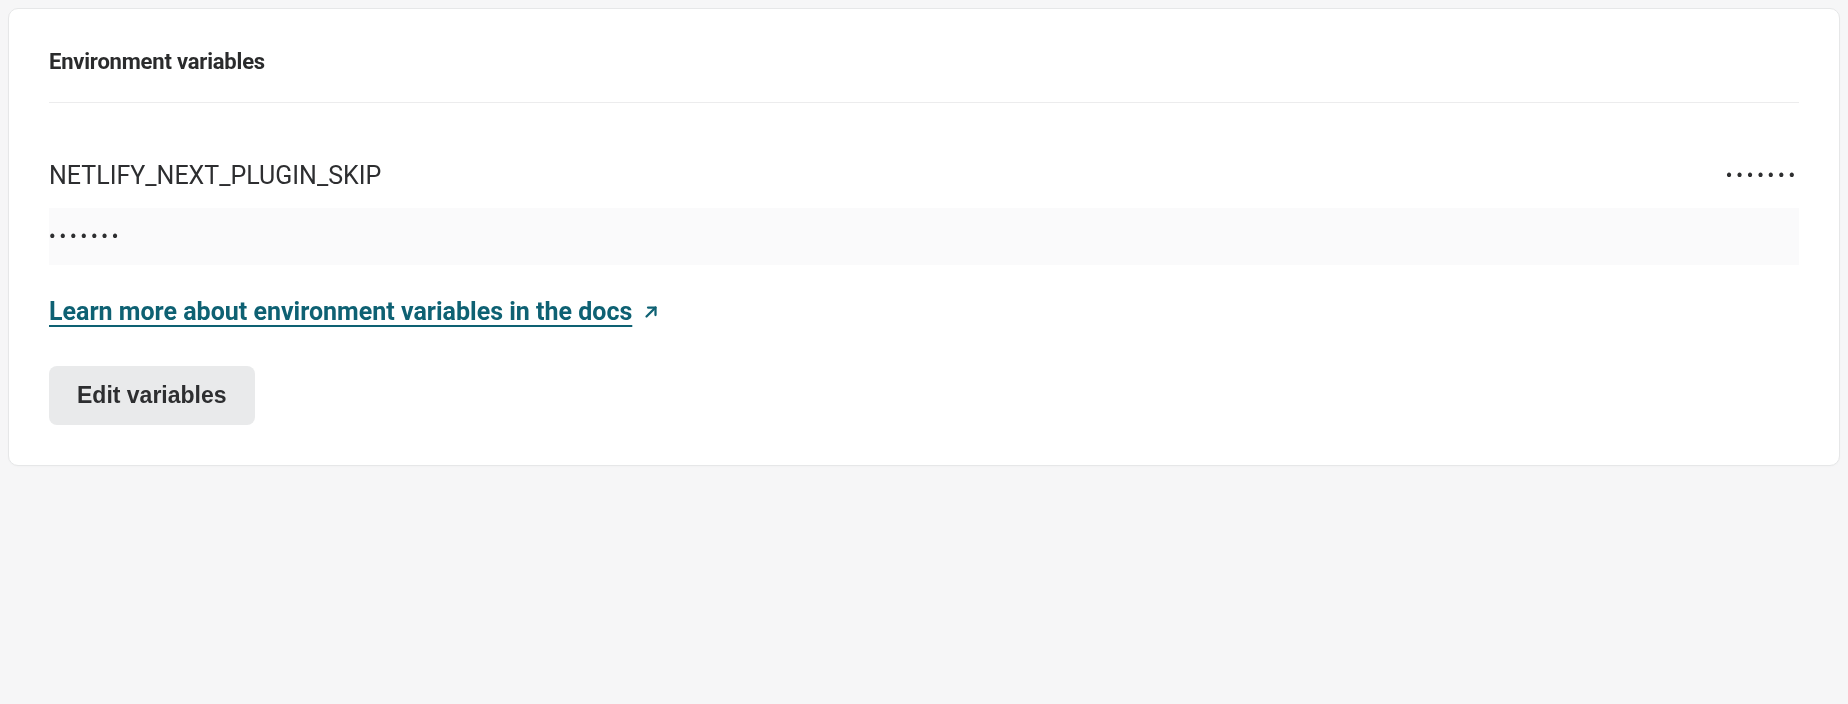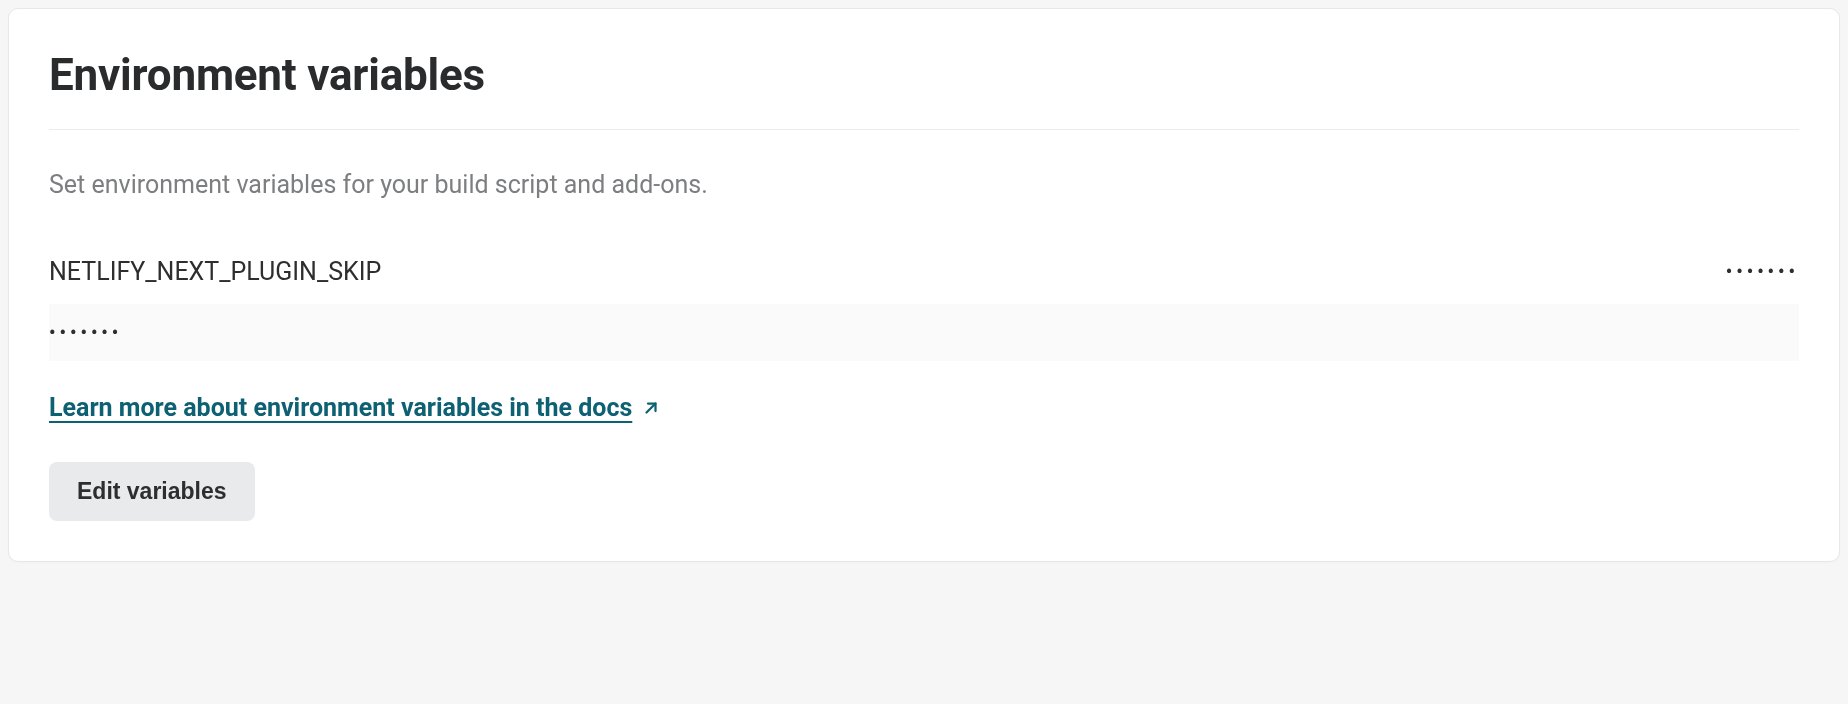--- a/index.html
+++ b/index.html
@@ -18,21 +18,21 @@
       border: 1px solid #e6e7e8;
       border-radius: 10px;
       padding: 40px 40px 40px 40px;
       box-shadow: 0 1px 2px rgba(0,0,0,0.02);
     }
     .section-header {
       border-bottom: 1px solid #ececed;
       padding-bottom: 28px;
     }
     .section-title {
-      font-size: 44px;
+      font-size: 22px;
       font-weight: 700;
       color: #2a2b2c;
       letter-spacing: -0.2px;
     }
     .section-description {
       margin-top: 40px;
       font-size: 25px;
       color: #7d7e80;
       font-weight: 400;
     }
@@ -94,21 +94,20 @@
   </style>
 </head>
 <body>
 
 <div class="card">
 
   <div class="section-header">
     <h2 class="section-title">Environment variables</h2>
   </div>
 
-  <p class="section-description">Set environment variables for your build script and add-ons.</p>
 
   <div class="env-table">
     <div class="env-row">
       <div class="env-key">NETLIFY_NEXT_PLUGIN_SKIP</div>
       <div class="env-value">•••••••</div>
     </div>
     <div class="env-row">
       <div class="env-value">•••••••</div>
     </div>
   </div>

